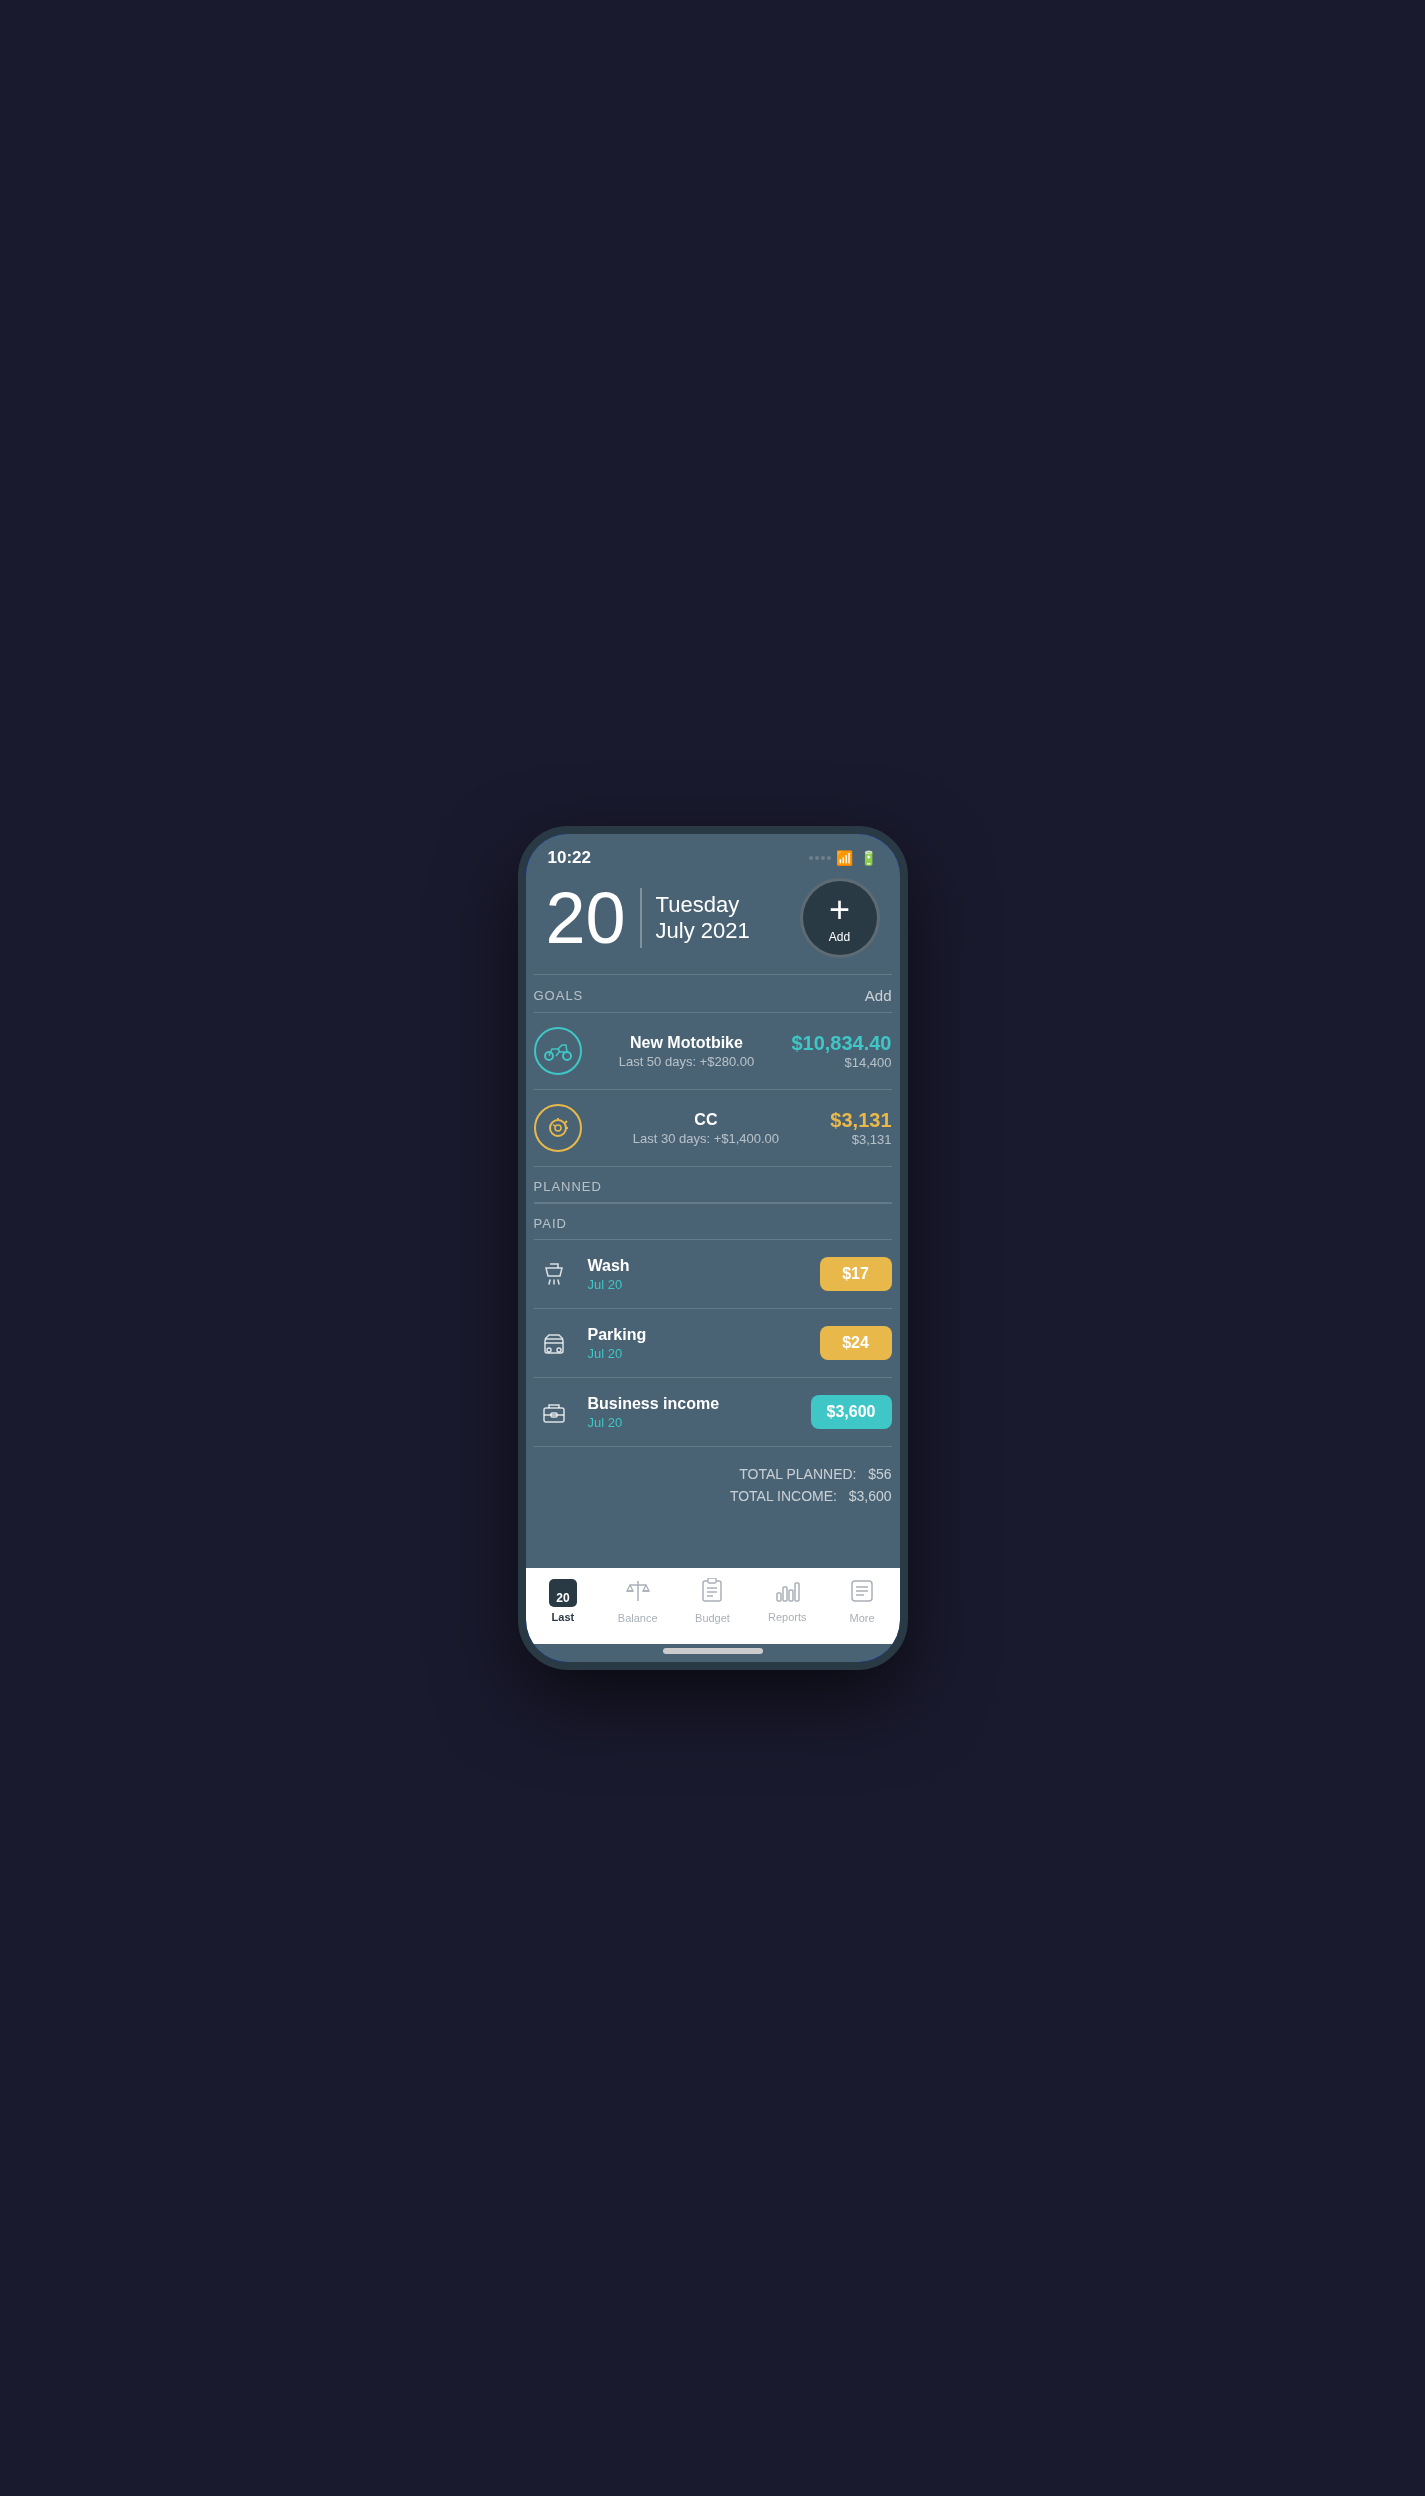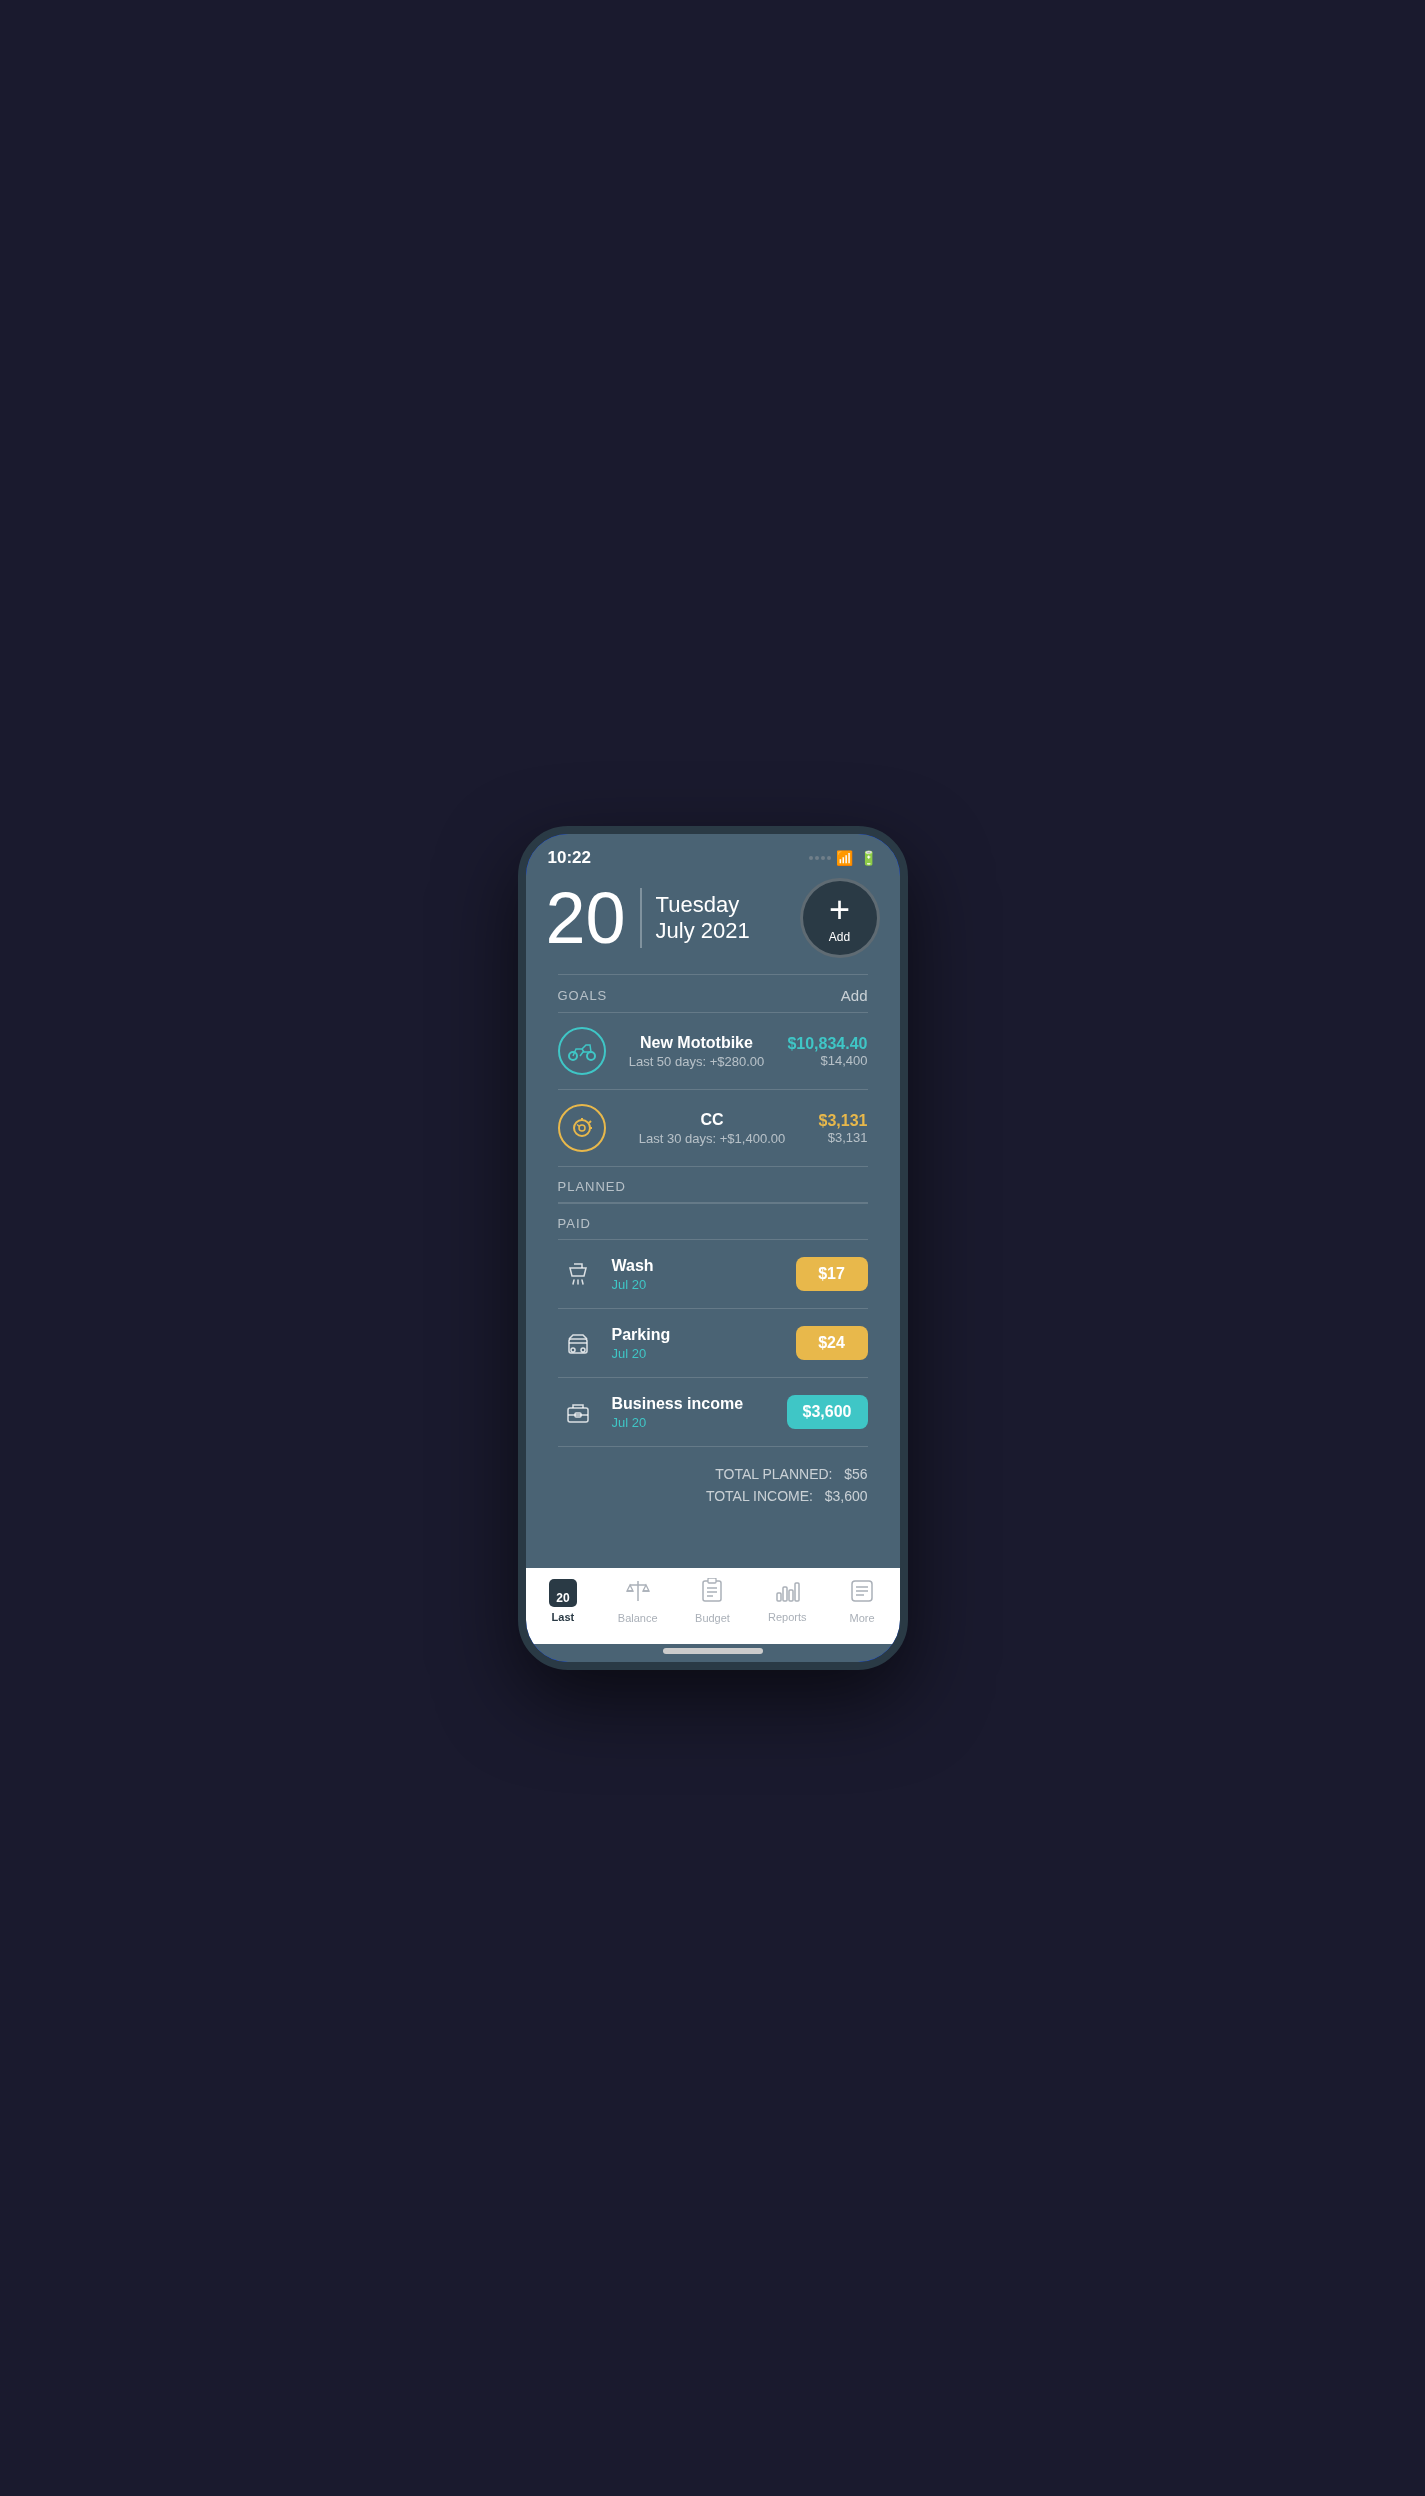--- a/index.html
+++ b/index.html
@@ -113,21 +113,21 @@
     .add-button-label {
       font-size: 12px;
       color: #ffffff;
       margin-top: 2px;
     }
 
     
     .content {
       flex: 1;
       overflow-y: auto;
-      padding: 0 28px;
+      padding: 0 4px;
     }
     .content::-webkit-scrollbar { display: none; }
 
     
     .section-header {
       display: flex;
       justify-content: space-between;
       align-items: center;
       padding: 12px 4px 8px;
     }
@@ -182,21 +182,21 @@
     }
     .goal-sub {
       font-size: 13px;
       color: rgba(255,255,255,0.6);
       margin-top: 2px;
     }
     .goal-amounts {
       text-align: right;
     }
     .goal-current {
-      font-size: 16px;
+      font-size: 20px;
       font-weight: 600;
       color: #3fc6c6;
       text-align: center;
     }
     .goal-current.yellow {
       color: #e8b84b;
     }
     .goal-target {
       font-size: 13px;
       color: rgba(255,255,255,0.6);

